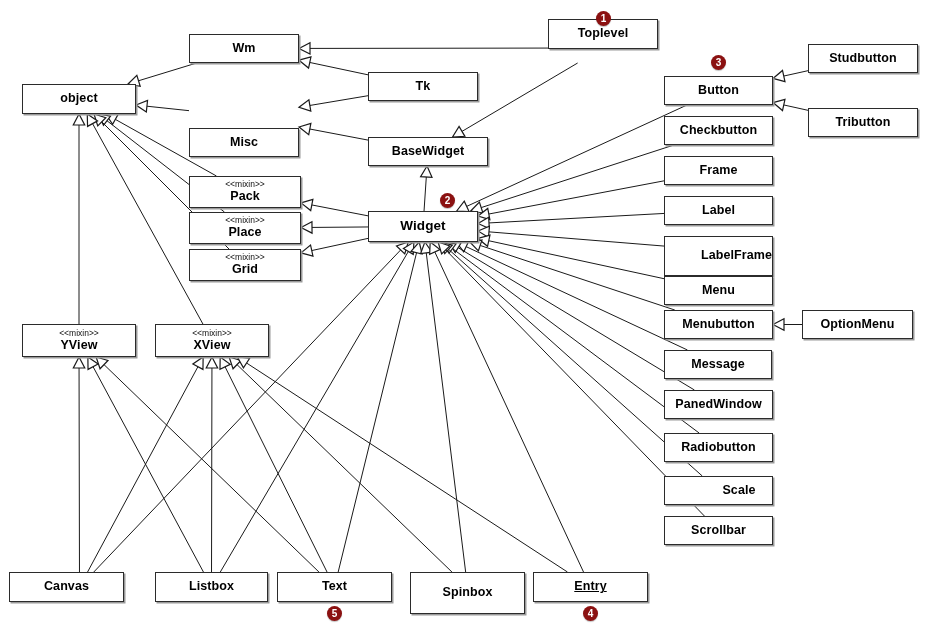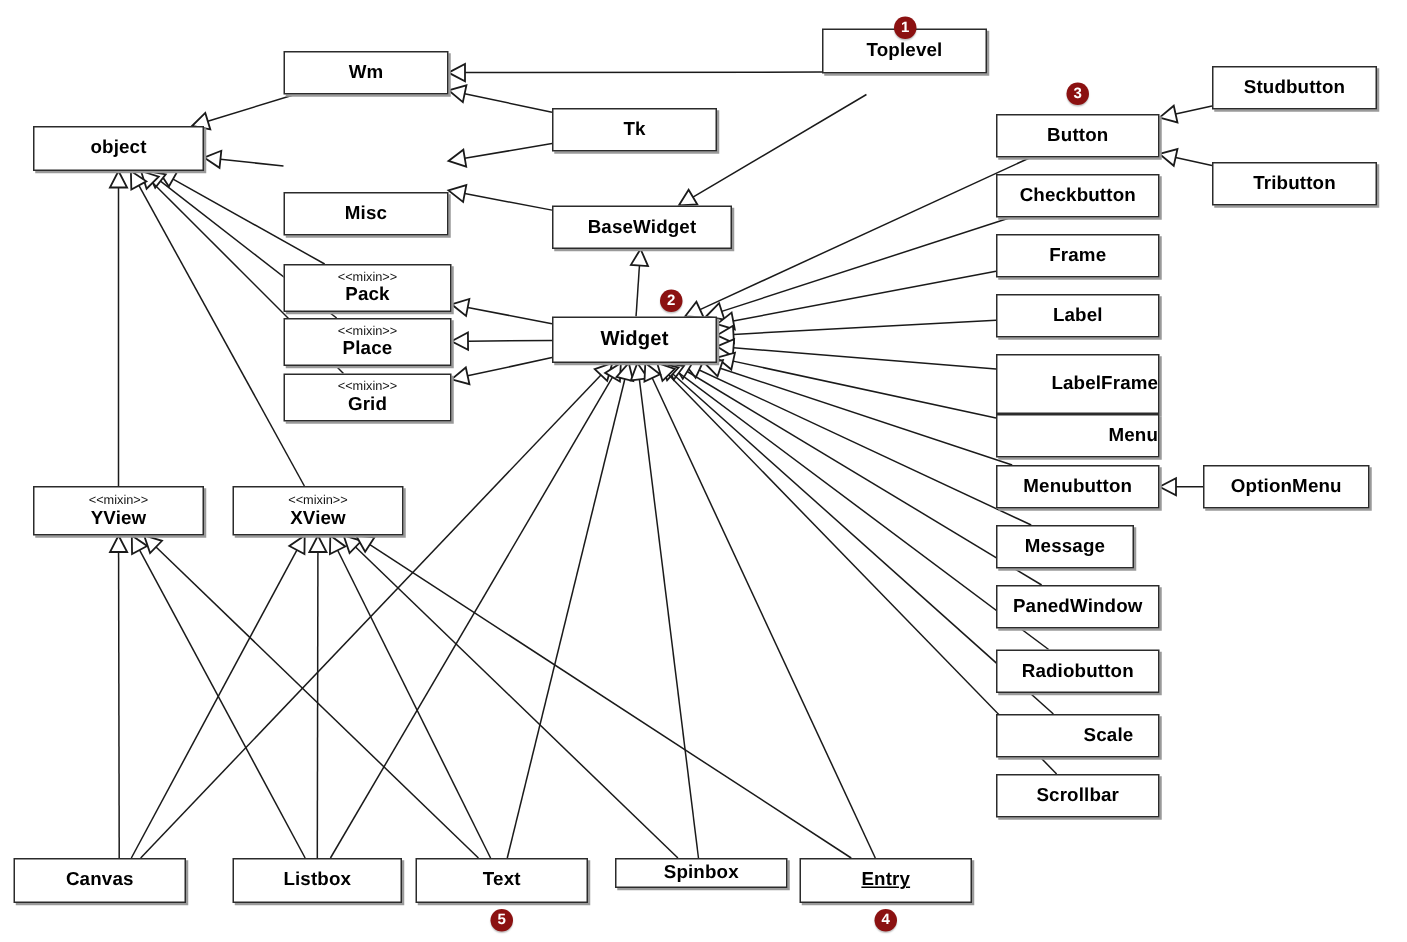--- a/index.html
+++ b/index.html
@@ -193,48 +193,48 @@
     </div>
     <div class="node" style="left: 9px; top: 572px; width: 115px; height: 30px;">
       <div class="cname">Canvas</div>
     </div>
     <div class="node" style="left: 155px; top: 572px; width: 113px; height: 30px;">
       <div class="cname">Listbox</div>
     </div>
     <div class="node" style="left: 277px; top: 572px; width: 115px; height: 30px;">
       <div class="cname">Text</div>
     </div>
-    <div class="node" style="left: 410px; top: 572px; width: 115px; height: 20px;">
+    <div class="node" style="left: 410px; top: 572px; width: 115px; height: 42px;">
       <div class="cname">Spinbox</div>
     </div>
     <div class="node" style="left: 533px; top: 572px; width: 115px; height: 30px; text-decoration: underline;">
       <div class="cname">Entry</div>
     </div>
     <div class="node" style="left: 664px; top: 76px; width: 109px; height: 29px;">
       <div class="cname">Button</div>
     </div>
     <div class="node" style="left: 664px; top: 116px; width: 109px; height: 29px;">
       <div class="cname">Checkbutton</div>
     </div>
     <div class="node" style="left: 664px; top: 156px; width: 109px; height: 29px;">
       <div class="cname">Frame</div>
     </div>
     <div class="node" style="left: 664px; top: 196px; width: 109px; height: 29px;">
       <div class="cname">Label</div>
     </div>
     <div class="node" style="left: 664px; top: 236px; width: 109px; height: 40px; padding-left: 36px;">
       <div class="cname">LabelFrame</div>
     </div>
-    <div class="node" style="left: 664px; top: 276px; width: 109px; height: 29px; align-items: flex-end;">
+    <div class="node" style="left: 664px; top: 276px; width: 109px; height: 29px;">
       <div class="cname">Menu</div>
     </div>
     <div class="node" style="left: 664px; top: 310px; width: 109px; height: 29px;">
       <div class="cname">Menubutton</div>
     </div>
-    <div class="node" style="left: 664px; top: 350px; width: 92px; height: 29px;">
+    <div class="node" style="left: 664px; top: 350px; width: 108px; height: 29px;">
       <div class="cname">Message</div>
     </div>
     <div class="node" style="left: 664px; top: 390px; width: 109px; height: 29px;">
       <div class="cname">PanedWindow</div>
     </div>
     <div class="node" style="left: 664px; top: 433px; width: 109px; height: 29px;">
       <div class="cname">Radiobutton</div>
     </div>
     <div class="node" style="left: 664px; top: 476px; width: 109px; height: 29px; padding-left: 41px;">
       <div class="cname">Scale</div>

